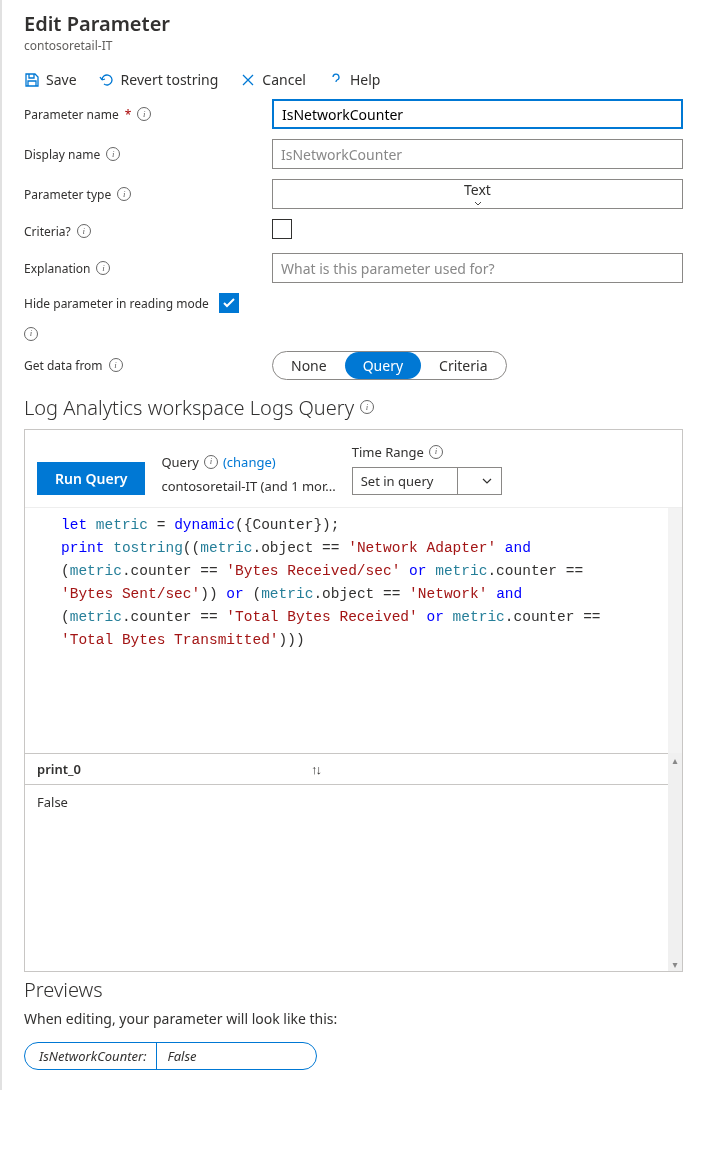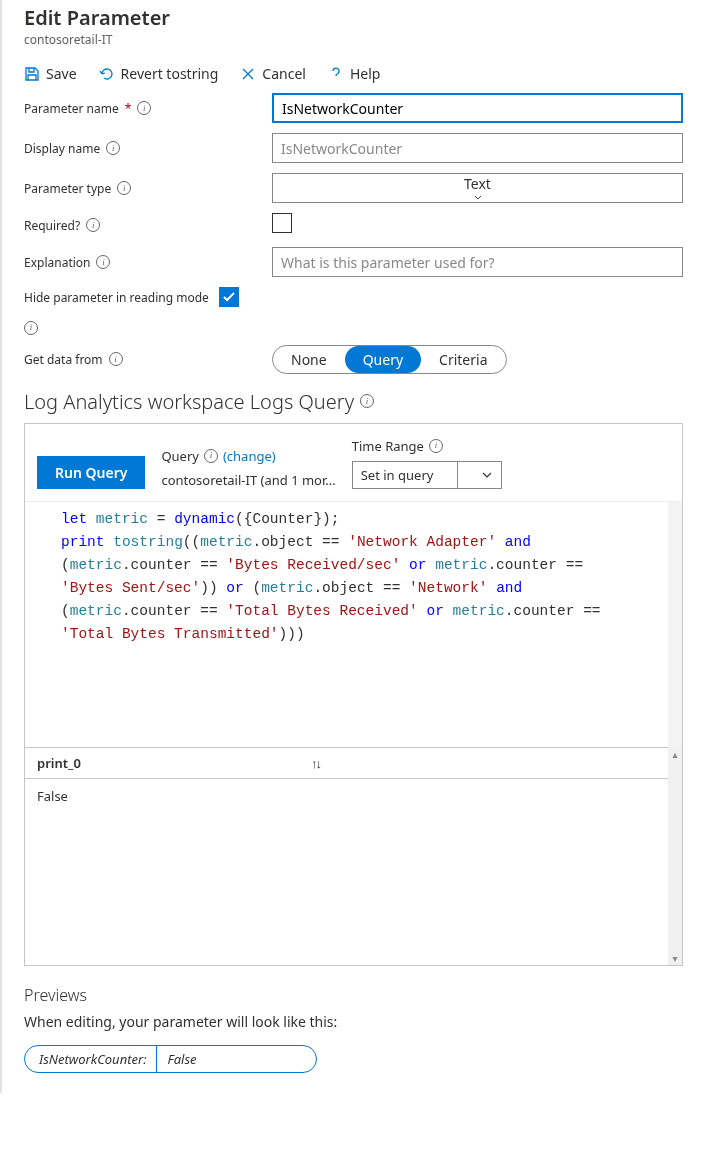--- a/index.html
+++ b/index.html
@@ -18,21 +18,21 @@
   * { box-sizing: border-box; }
   body {
     margin: 0;
     font-family: "Segoe UI", -apple-system, system-ui, sans-serif;
     font-size: 14px;
     color: var(--text);
     background: #fff;
     width: 703px;
     border-left: 2px solid #e1e1e1;
   }
-  .panel { padding: 4px 20px 20px 22px; }
+  .panel { padding: 10px 20px 20px 22px; }
   .hdr-title { font-size: 20px; font-weight: 600; margin: 0; }
   .hdr-sub { font-size: 12px; color: var(--text-light); margin-top: 0; }
   .toolbar { display: flex; align-items: center; gap: 22px; margin: 16px 0 10px; }
   .tb-btn { display: inline-flex; align-items: center; gap: 6px; color: var(--text); cursor: pointer; font-size: 14px; }
   .tb-btn svg { width: 16px; height: 16px; }
   .form-row { display: flex; align-items: center; margin: 10px 0; }
   .form-label { width: 248px; display: flex; align-items: center; gap: 6px; font-size: 12px; }
   .req { color: var(--red); }
   .info-icon { width: 14px; height: 14px; border: 1px solid #666; border-radius: 50%; display: inline-flex; align-items: center; justify-content: center; font-size: 9px; color: #666; font-style: italic; font-family: Georgia, serif; line-height: 1; }
   .info-icon::before { content: "i"; }
@@ -66,21 +66,21 @@
   .tr-select .divider { width: 1px; align-self: stretch; background: var(--border); margin: -4px 0; }
   .code-area { position: relative; padding: 6px 36px 100px; font-family: "Consolas", "Courier New", monospace; font-size: 14.5px; line-height: 1.6; border-top: 1px solid #eee; }
   .code-area .kw-blue { color: var(--code-blue); }
   .code-area .kw-teal { color: var(--code-teal); }
   .code-area .kw-red { color: var(--code-red); }
   .code-scroll { position: absolute; right: 0; top: 0; bottom: 0; width: 14px; background: #f3f3f3; }
   .result-head { display: flex; align-items: center; border-top: 1px solid var(--border-light); border-bottom: 1px solid var(--border-light); padding: 6px 12px; font-weight: 600; font-size: 13px; position: relative; }
   .sort-icons { margin-left: 230px; font-size: 13px; letter-spacing: -2px; }
   .result-body { padding: 8px 12px 160px; font-size: 13px; position: relative; }
   .vscroll { position: absolute; right: 0; top: 0; bottom: 0; width: 14px; background: #f0f0f0; display:flex; flex-direction:column; justify-content:space-between; align-items:center; color:#888; font-size:10px; }
-  .previews-title { font-size: 16px; font-weight: 300; margin: 18px 0 6px; }
+  .previews-title { font-size: 20px; font-weight: 300; margin: 4px 0 6px; }
   .previews-sub { font-size: 14px; margin-bottom: 14px; }
   .preview-pill { display: inline-flex; align-items: center; border: 1px solid var(--blue); border-radius: 16px; overflow: hidden; font-style: italic; }
   .preview-pill .pl { padding: 4px 10px 4px 14px; font-size: 13px; }
   .preview-pill .pv { padding: 4px 30px 4px 10px; border-left: 1px solid var(--blue); font-size: 13px; min-width: 160px; }
 </style>
 </head>
 <body>
 
 <div class="panel">
 
@@ -147,21 +147,21 @@
         <span>Text</span>
         <svg class="chev" viewBox="0 0 12 12">
             <path fill="none" stroke="#323130" stroke-width="1.2" d="M2 4l4 4 4-4"></path>
           </svg>
       </div>
     </div>
   </div>
 
   <div class="form-row">
     <div class="form-label">
-      <span>Required?</span>
+      <span>Criteria?</span>
       <span class="info-icon"></span>
     </div>
     <div class="ctrl">
       <span class="checkbox"></span>
     </div>
   </div>
 
   <div class="form-row">
     <div class="form-label">
       <span>Explanation</span>

